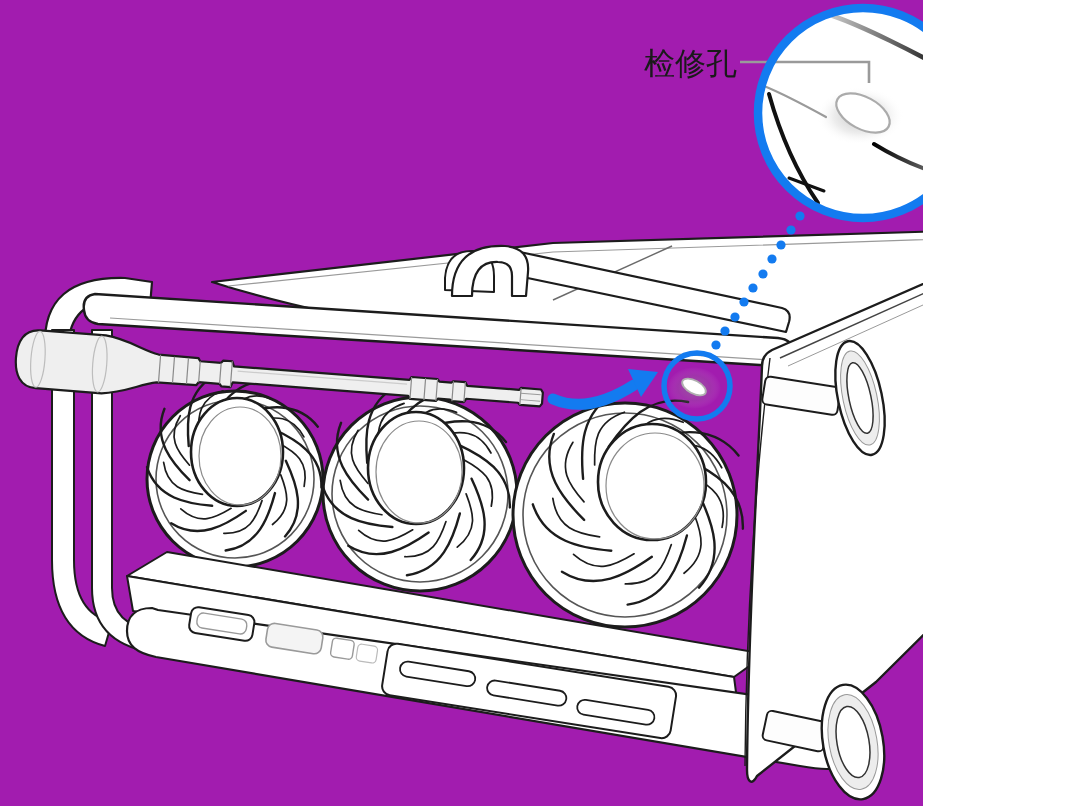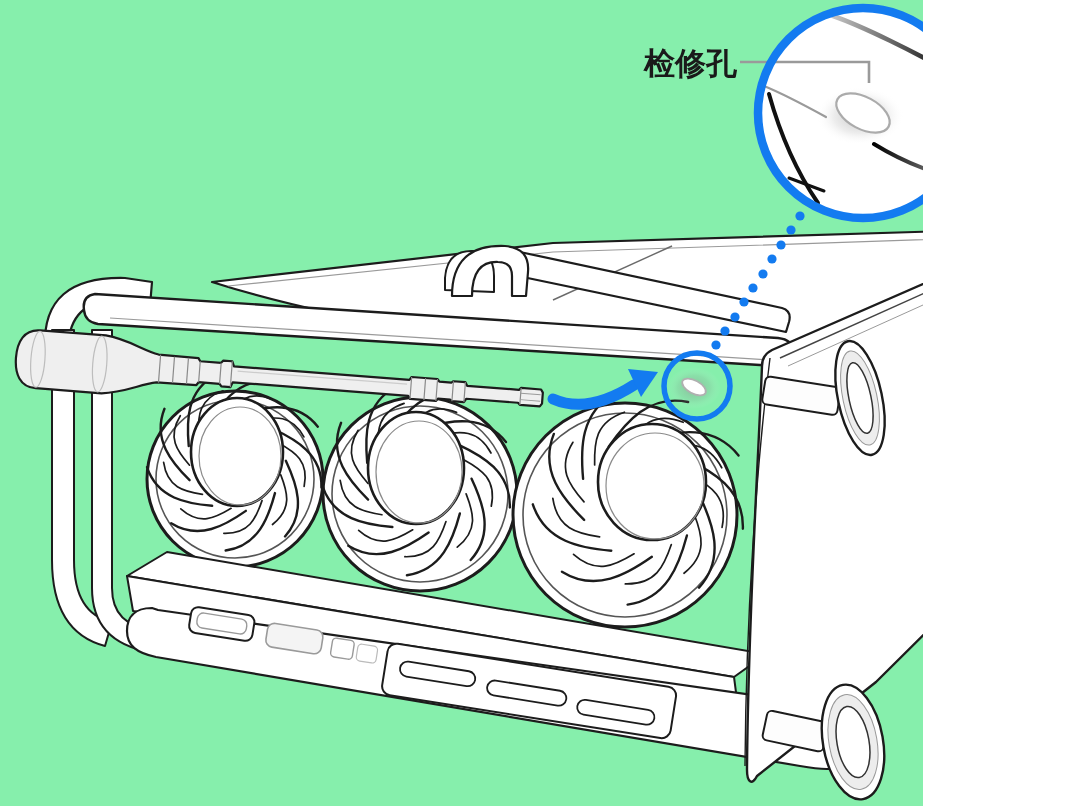--- a/index.html
+++ b/index.html
@@ -1,22 +1,21 @@
 <!DOCTYPE html>
 <html><head>
 <meta charset="utf-8">
 <style>
   html,body{margin:0;padding:0;background:#ffffff;}
   .stage{
     position:relative;
     width:923px;height:806px;
-    background:#86efac;
+    background:#a21caf;
     overflow:hidden;
     font-family:"DejaVu Sans","Liberation Sans",sans-serif;
-    font-weight:bold;
   }
   svg{display:block;}
   text.callout{
     font-family:"DejaVu Sans","Liberation Sans",sans-serif;
     font-size:31px;
     fill:#1a1a1a;
   }
 </style>
 </head>
 <body>

